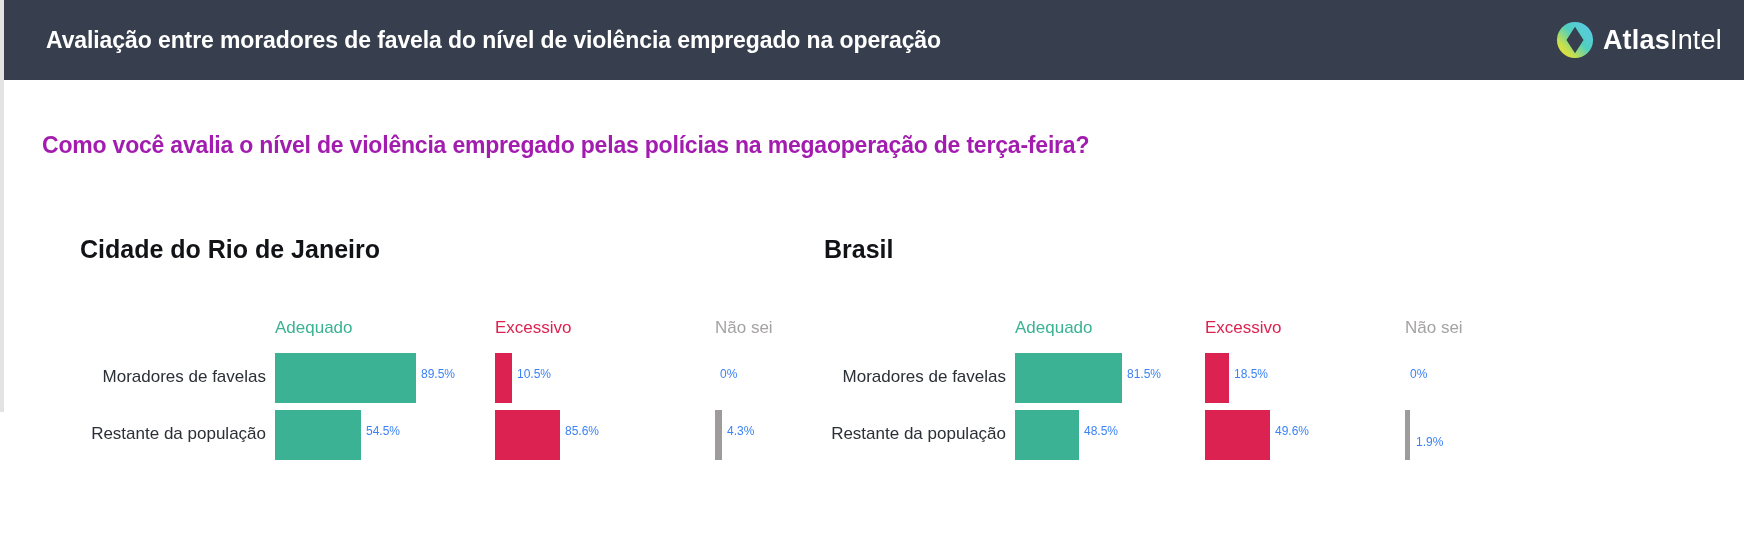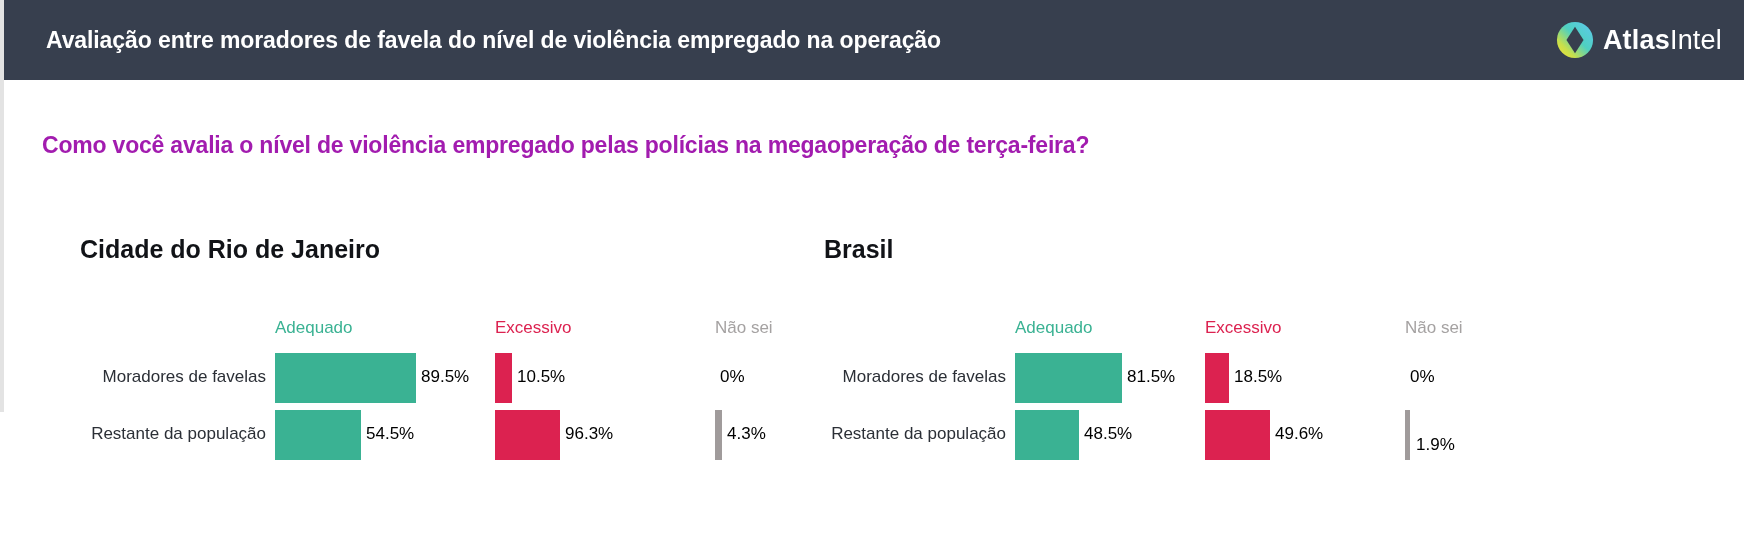--- a/index.html
+++ b/index.html
@@ -79,21 +79,21 @@
   }
 
   
   .bar{position:absolute;display:block;}
   .bar.green{background:#3ab293;}
   .bar.red{background:#dc2250;}
   .bar.gray{background:#a09b9b;}
 
   .bar-value{
     position:absolute;
-    font-size:17px;color:#000000;white-space:nowrap;
+    font-size:12px;color:#3b82f6;white-space:nowrap;
   }
 </style>
 </head>
 <body>
 
 <div id="page">
 
   <div class="header">
     <div class="header-title">Avaliação entre moradores de favela do nível de violência empregado na operação</div>
     <div class="brand">
@@ -131,21 +131,21 @@
     <div class="bar green" style="left:231px;top:128px;width:141px;height:50px;"></div>
     <div class="bar-value" style="left:377px;top:142px;">89.5%</div>
     <div class="bar red" style="left:451px;top:128px;width:17px;height:50px;"></div>
     <div class="bar-value" style="left:473px;top:142px;">10.5%</div>
     <div class="bar-value" style="left:676px;top:142px;">0%</div>
 
     <div class="row-label" style="left:0px;top:199px;width:222px;">Restante da população</div>
     <div class="bar green" style="left:231px;top:185px;width:86px;height:50px;"></div>
     <div class="bar-value" style="left:322px;top:199px;">54.5%</div>
     <div class="bar red" style="left:451px;top:185px;width:65px;height:50px;"></div>
-    <div class="bar-value" style="left:521px;top:199px;">96.3%</div>
+    <div class="bar-value" style="left:521px;top:199px;">85.6%</div>
     <div class="bar gray" style="left:671px;top:185px;width:7px;height:50px;"></div>
     <div class="bar-value" style="left:683px;top:199px;">4.3%</div>
   </div>
 
   <div class="panel panel-right">
 
     <div class="panel-title">Brasil</div>
 
     <div class="col-head c-green" style="left:221px;">Adequado</div>
     <div class="col-head c-red" style="left:411px;">Excessivo</div>

